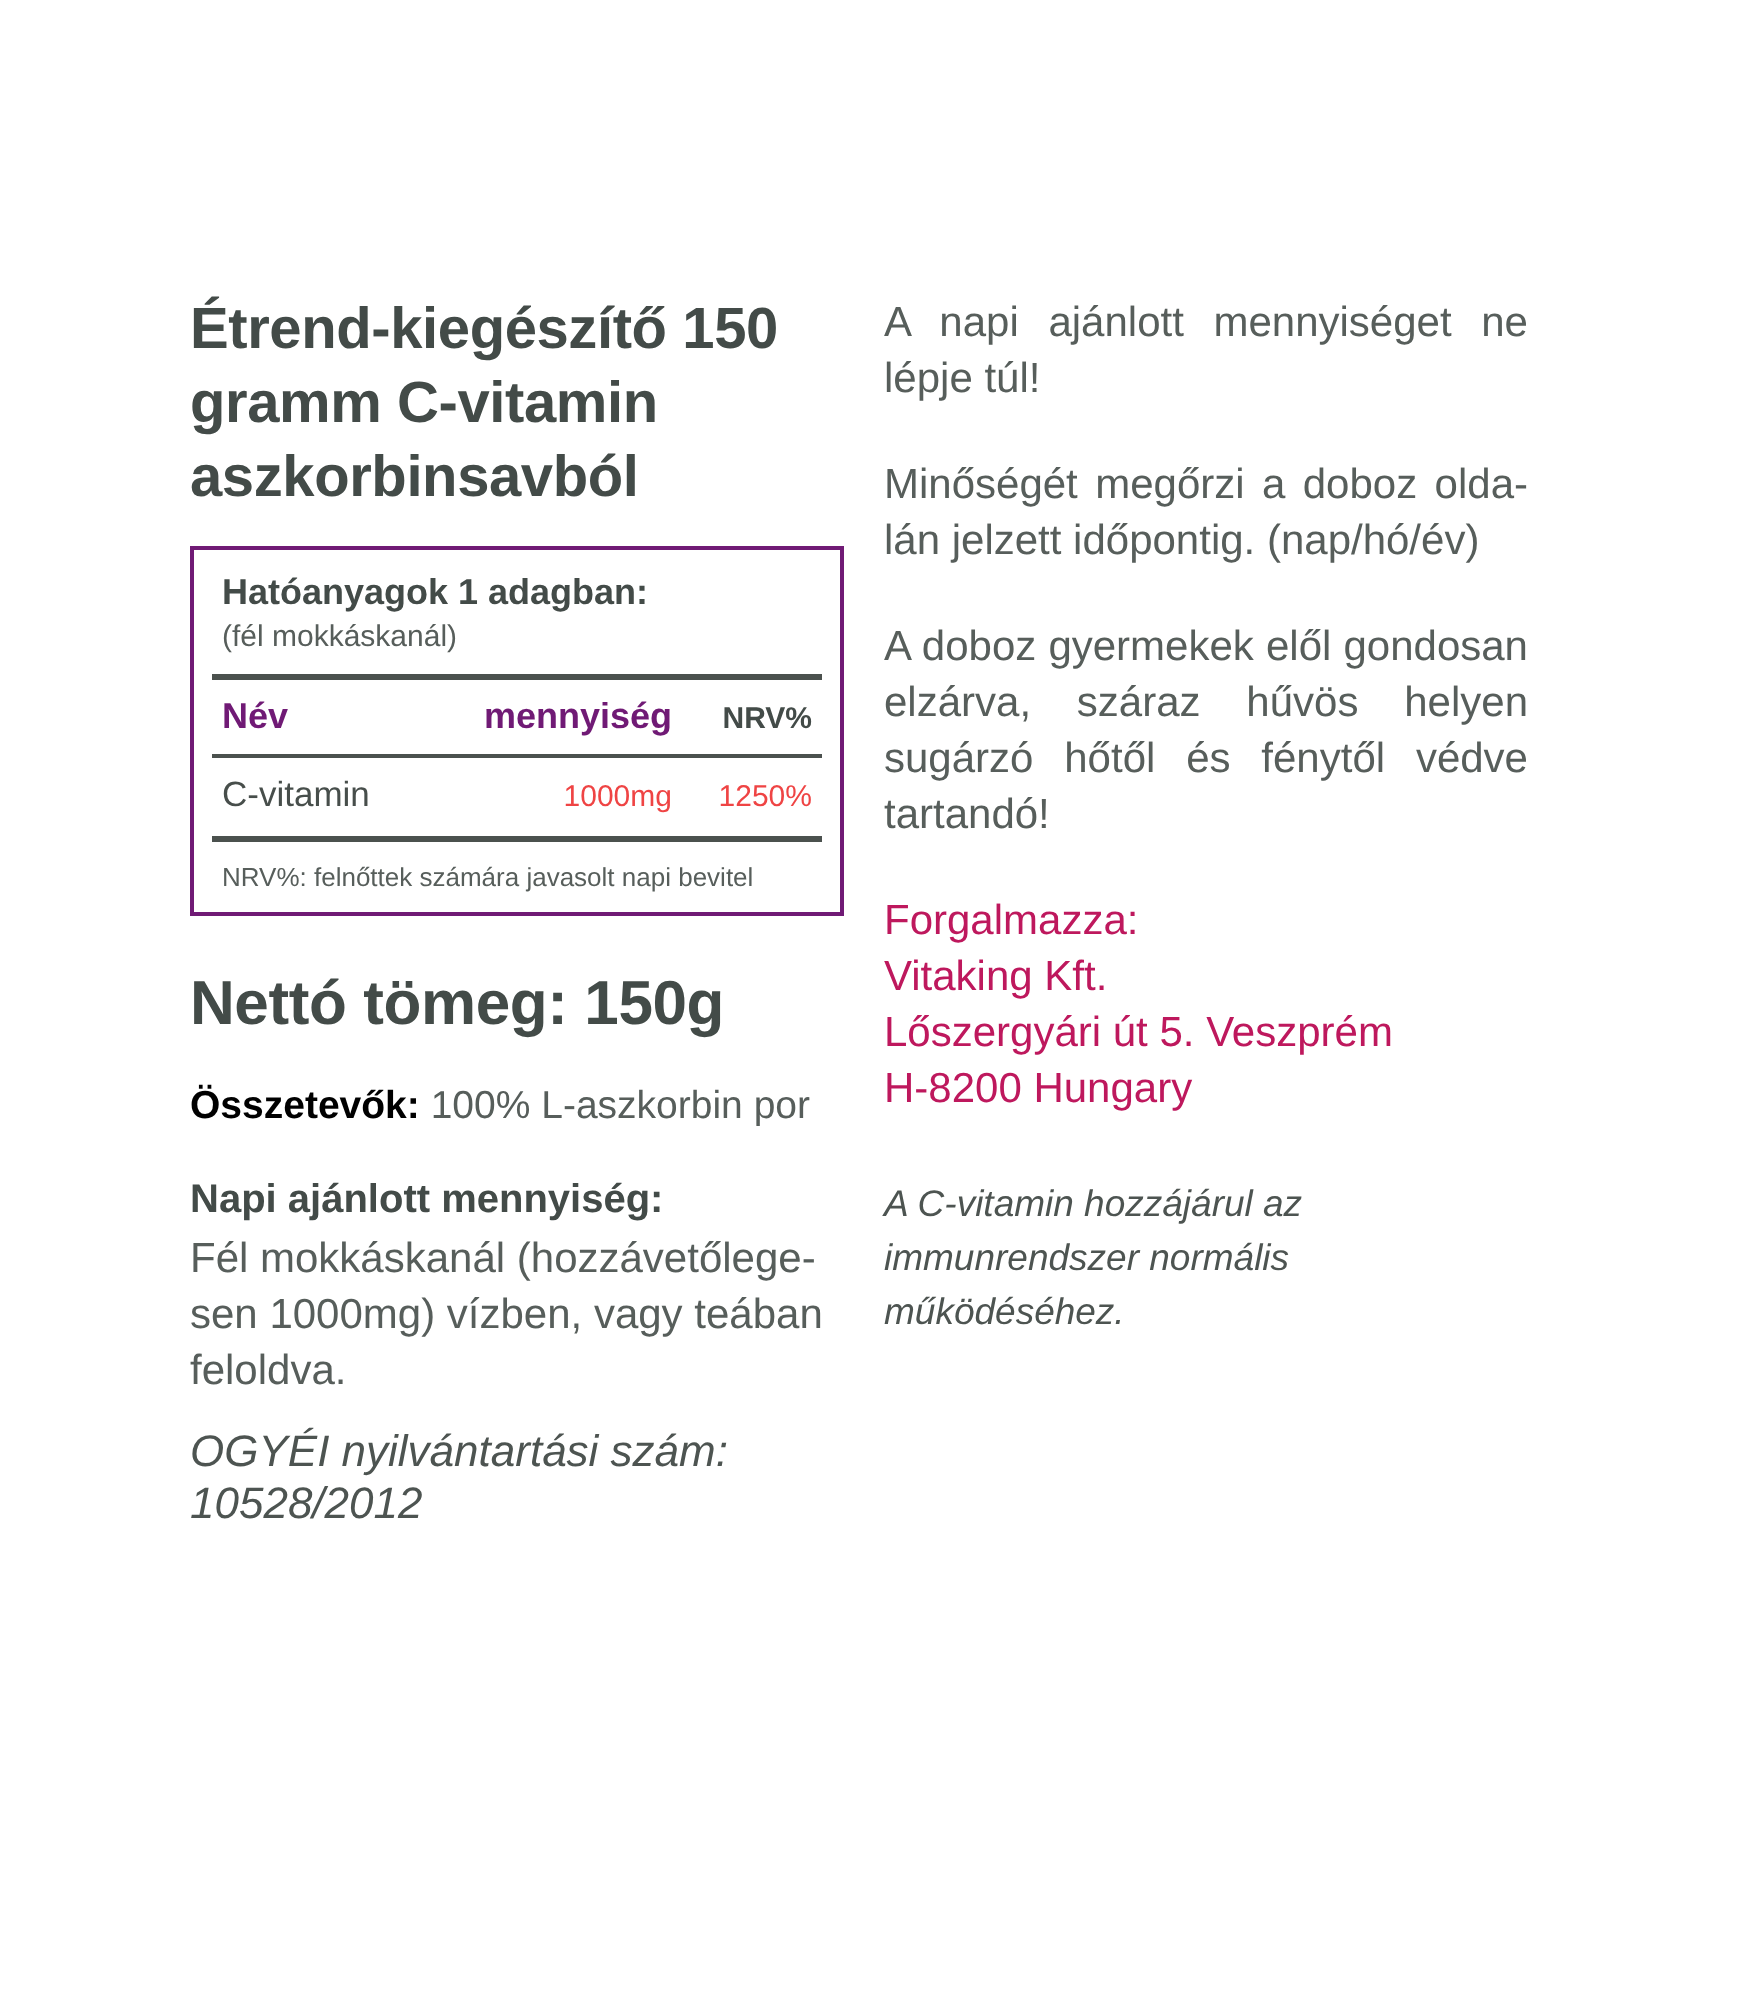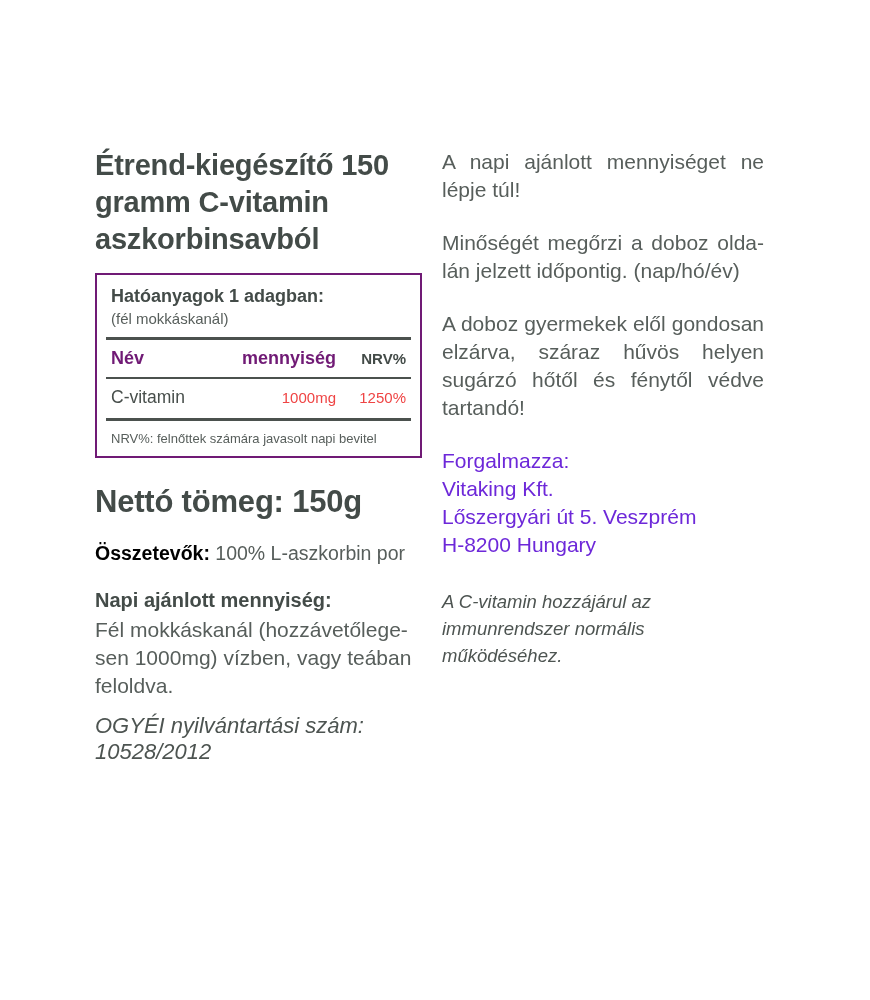--- a/index.html
+++ b/index.html
@@ -110,21 +110,21 @@
     font-size: 21px;
     line-height: 28px;
     text-align: justify;
     color: #575e5b;
     margin-bottom: 25px;
   }
   .distributor {
     margin-top: 16px;
     font-size: 21px;
     line-height: 28px;
-    color: #6d28d9;
+    color: #be185d;
   }
   .claim {
     margin-top: 29px;
     font-size: 18.5px;
     font-style: italic;
     line-height: 27px;
     color: #4d5451;
   }
 </style>
 </head>

